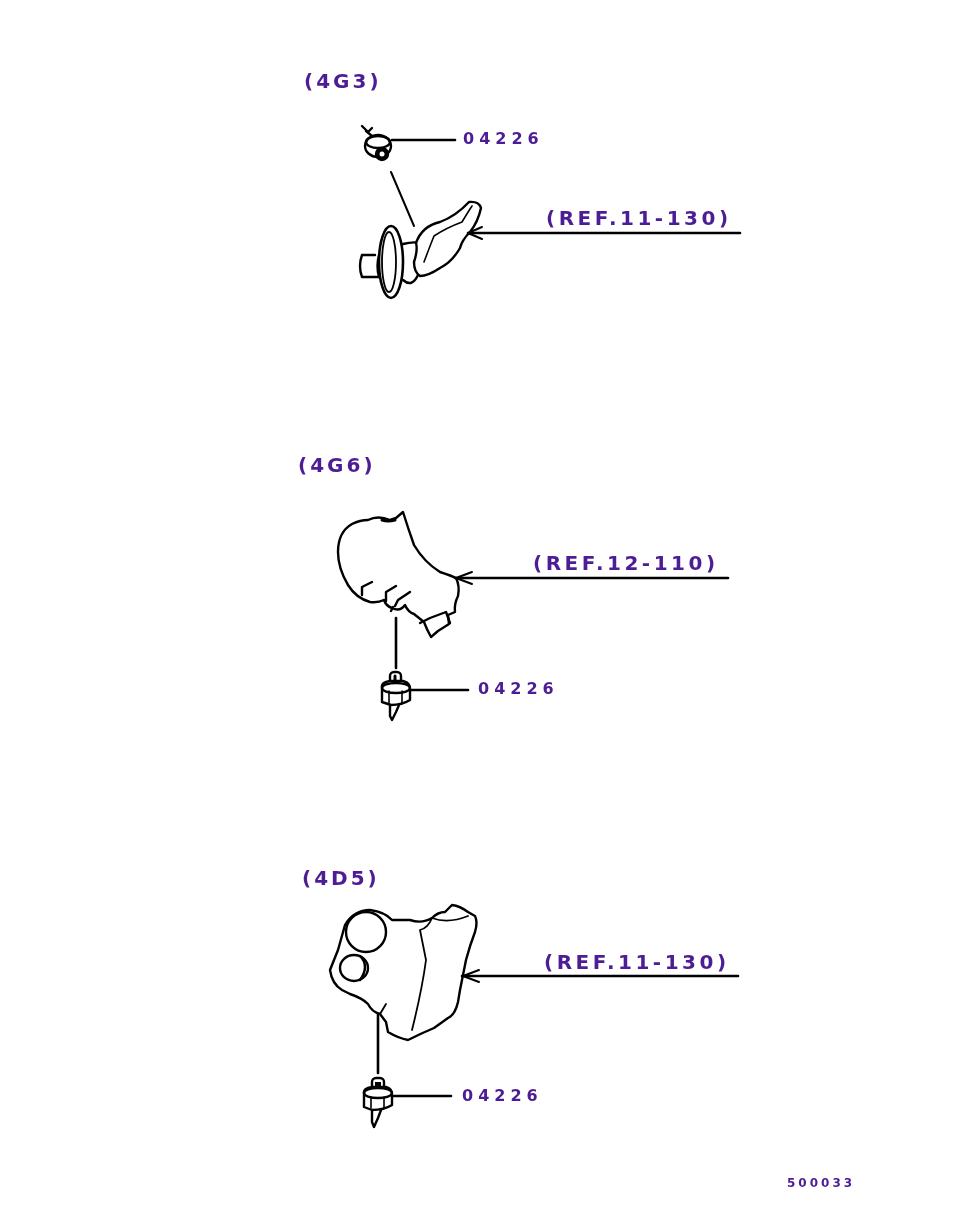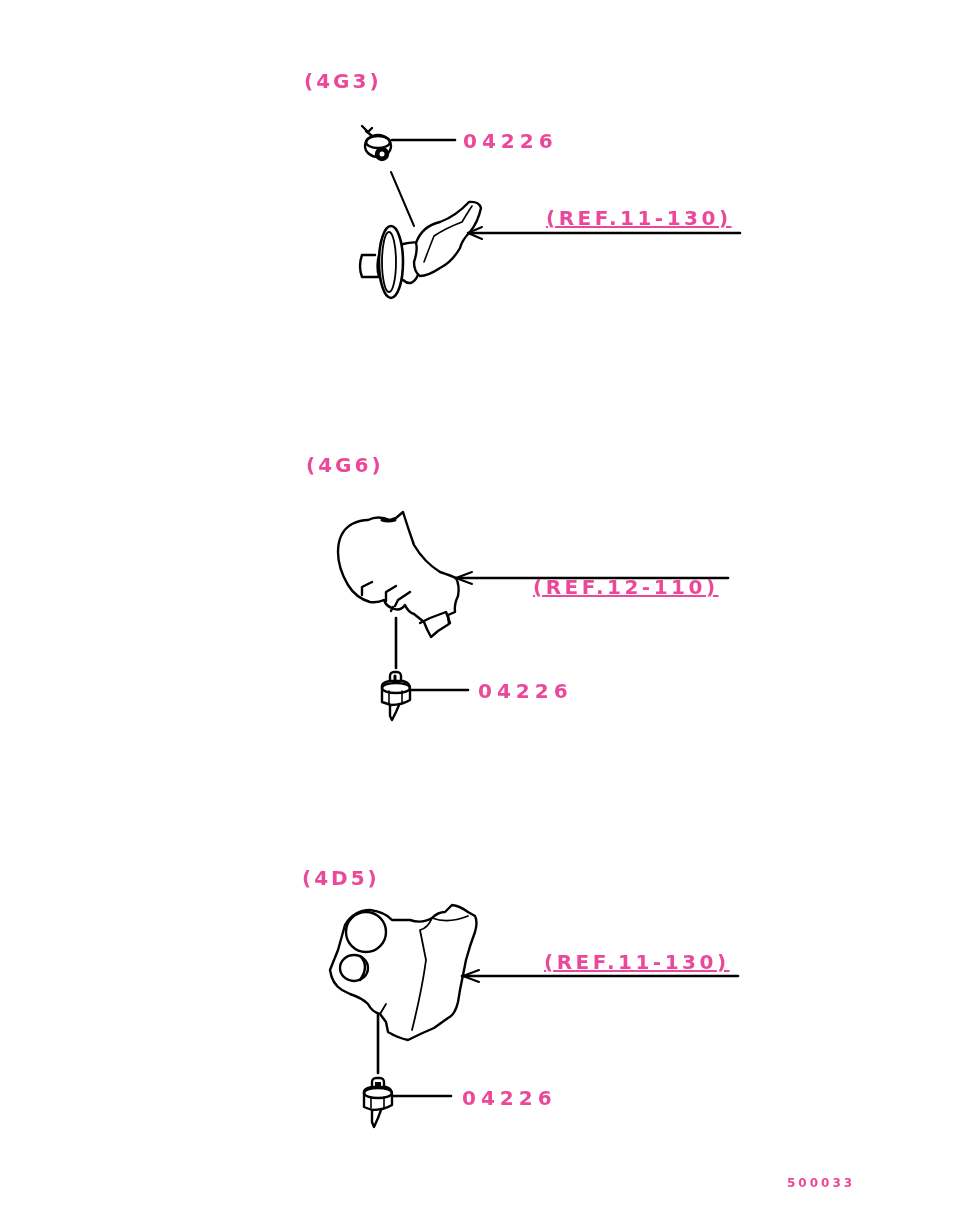--- a/index.html
+++ b/index.html
@@ -1,20 +1,20 @@
 <!DOCTYPE html>
 <html><head>
   <meta charset="utf-8">
   <style>
     html, body { margin: 0; padding: 0; background: #ffffff; }
     body { width: 960px; height: 1210px; position: relative; overflow: hidden; font-family: "Liberation Sans", sans-serif; }
-    .lbl { position: absolute; font-family: "DejaVu Sans", sans-serif; font-weight: bold; color: #ec4899; letter-spacing: 4px; white-space: nowrap; line-height: 1; }
+    .lbl { position: absolute; font-family: "DejaVu Sans", sans-serif; font-weight: bold; color: #4c1d95; letter-spacing: 4px; white-space: nowrap; line-height: 1; }
     .title { font-size: 20px; letter-spacing: 3px; }
-    .ref { font-size: 20px; letter-spacing: 3.5px; text-decoration: underline; }
-    .part { font-size: 20px; letter-spacing: 5px; }
+    .ref { font-size: 20px; letter-spacing: 3.5px; }
+    .part { font-size: 16px; letter-spacing: 5px; }
     .code { font-size: 12px; letter-spacing: 3px; }
     svg.art { position: absolute; left: 0; top: 0; }
   </style>
 </head>
 <body>
 
 <svg class="art" width="960" height="1210" viewBox="0 0 960 1210" fill="none" stroke="#000" stroke-width="2.4" stroke-linejoin="round" stroke-linecap="round">
 
   <g>
 
@@ -98,21 +98,21 @@
 
     <line x1="462" y1="976" x2="738" y2="976" stroke-width="2.6"></line>
     <path d="M479 970 L463 976 L479 982" stroke-width="2"></path>
   </g>
 </svg>
 
 <div class="lbl title" style="left:304px; top:71px;">(4G3)</div>
 <div class="lbl part" style="left:463px; top:131px;">04226</div>
 <div class="lbl ref" style="left:546px; top:208px;">(REF.11-130)</div>
 
-<div class="lbl title" style="left:306px; top:455px;text-align:center;">(4G6)</div>
-<div class="lbl ref" style="left:533px; top:577px;text-align:right;">(REF.12-110)</div>
+<div class="lbl title" style="left:298px; top:455px;text-align:center;">(4G6)</div>
+<div class="lbl ref" style="left:533px; top:553px;text-align:right;">(REF.12-110)</div>
 <div class="lbl part" style="left:478px; top:681px;">04226</div>
 
 <div class="lbl title" style="left:302px; top:868px;">(4D5)</div>
 <div class="lbl ref" style="left:544px; top:952px;">(REF.11-130)</div>
 <div class="lbl part" style="left:462px; top:1088px;">04226</div>
 
 <div class="lbl code" style="left:787px; top:1177px;">500033</div>
 
 </body></html>

